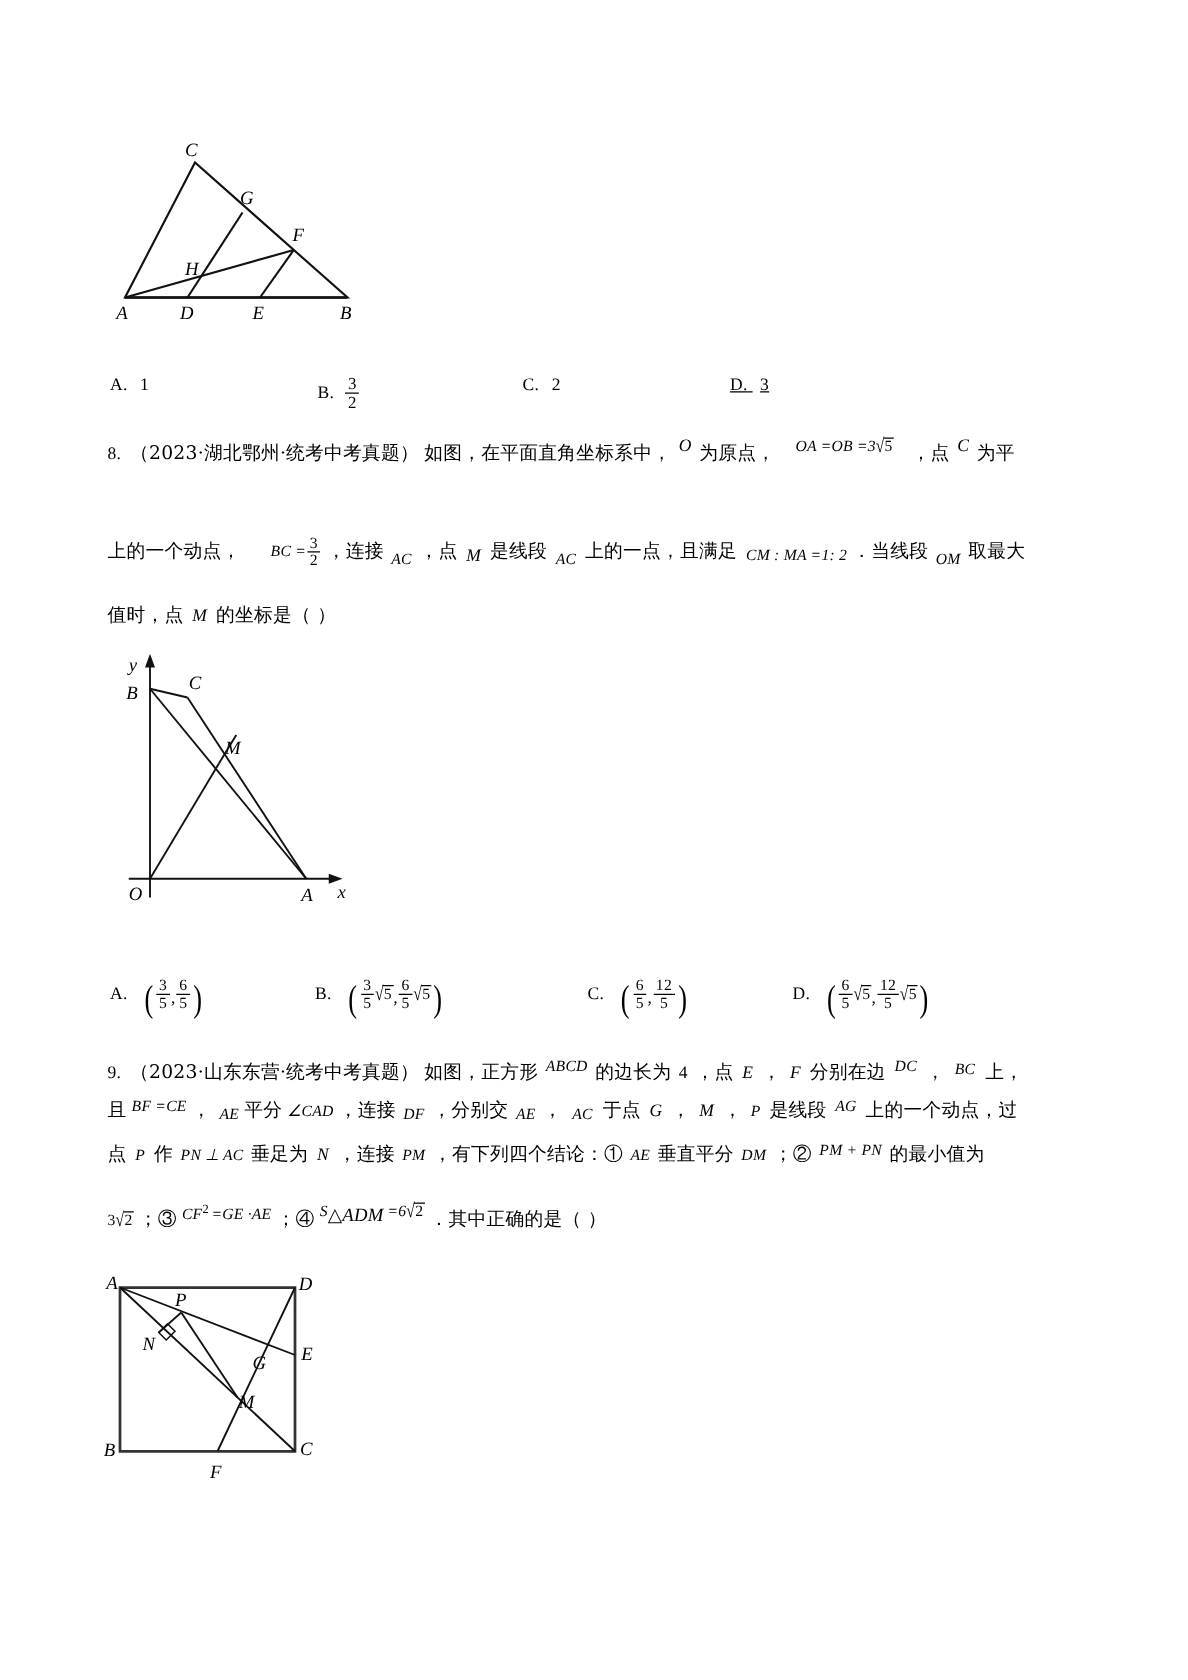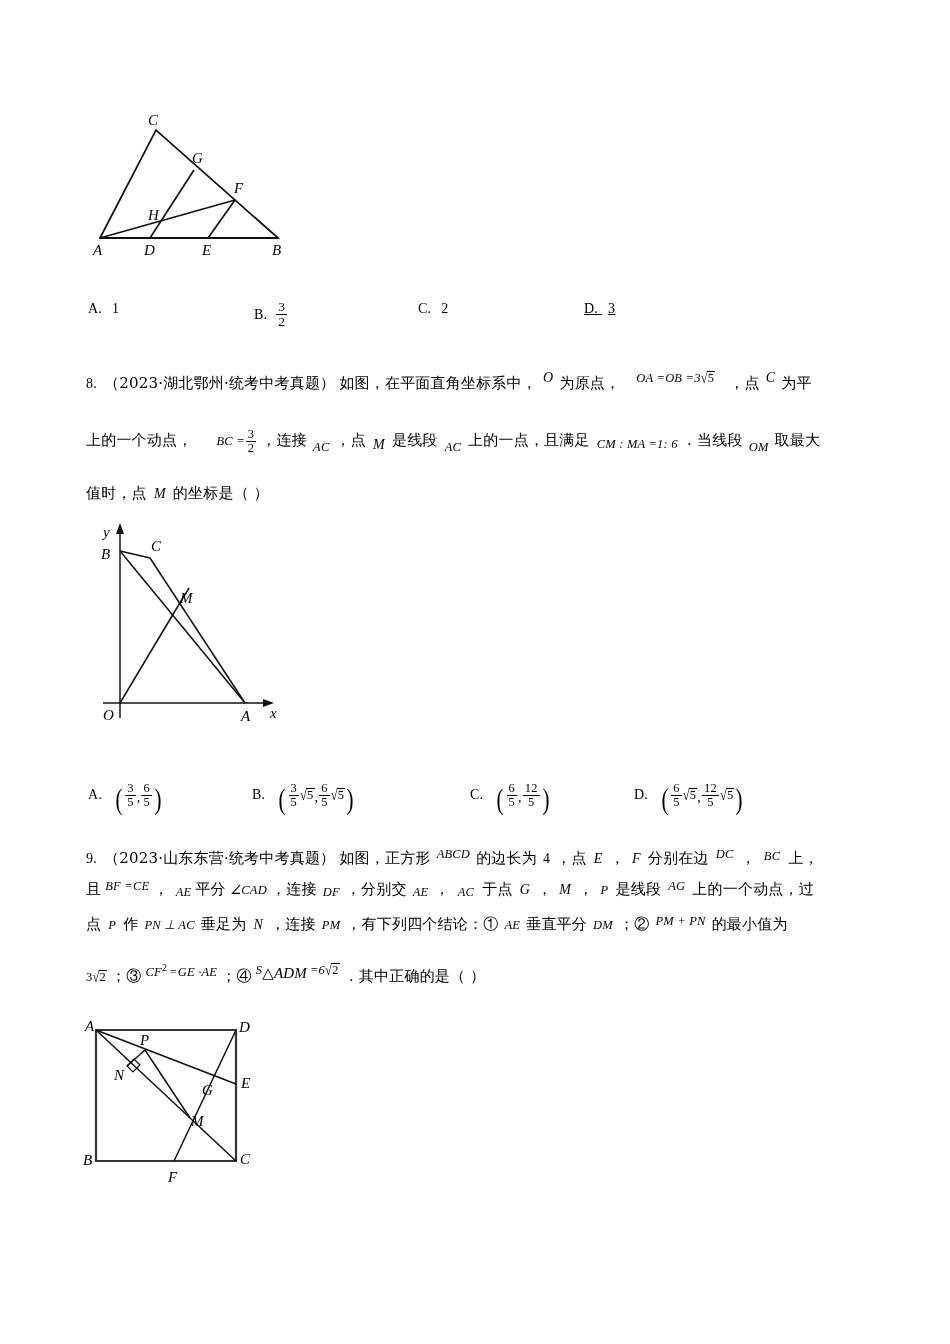--- a/index.html
+++ b/index.html
@@ -126,21 +126,21 @@
   </div>
   <div class="line" style="left:418px; top:300px;">
     <span class="mn">C.</span>
     <span class="mn" style="margin-left:6px">2</span>
   </div>
   <div class="line" style="left:584px; top:300px;text-decoration:underline;">
     <span class="mn">D.</span>
     <span class="mn" style="margin-left:6px">3</span>
   </div>
 
-  <div class="line" style="left:86px; top:355px;margin-top:20px;">
+  <div class="line" style="left:86px; top:355px;">
     <span class="mn">8.</span>
     <span class="cn" style="margin-left:3px">（2023·湖北鄂州·统考中考真题）</span>
     <span class="cn">如图，在平面直角坐标系中，</span>
     <span class="mi" style="position:relative; top:-6px; margin:0 2px;">O</span>
     <span class="cn">为原点，</span>
     <span class="mi sm" style="position:relative; top:-6px; margin-left:12px;">OA =OB =3</span><span class="rad sm" style="position:relative; top:-6px;"><span class="sign">√</span><span class="body">5</span></span>
     <span class="cn" style="margin-left:10px">，点</span>
     <span class="mi" style="position:relative; top:-6px; margin:0 2px;">C</span>
     <span class="cn">为平</span>
   </div>
@@ -148,21 +148,21 @@
   <div class="line" style="left:86px; top:428px;">
     <span class="cn">上的一个动点，</span>
     <span class="mi sm" style="margin-left:20px">BC =</span><span class="frac small"><span class="num">3</span><span class="den">2</span></span>
     <span class="cn">，连接</span>
     <span class="mi sm" style="position:relative; top:6px; margin:0 2px;">AC</span>
     <span class="cn">，点</span>
     <span class="mi" style="position:relative; top:4px; margin:0 3px;">M</span>
     <span class="cn">是线段</span>
     <span class="mi sm" style="position:relative; top:6px; margin:0 3px;">AC</span>
     <span class="cn">上的一点，且满足</span>
-    <span class="mi sm" style="position:relative; top:3px; margin-left:3px;">CM : MA =1: 6</span>
+    <span class="mi sm" style="position:relative; top:3px; margin-left:3px;">CM : MA =1: 2</span>
     <span class="cn">．当线段</span>
     <span class="mi sm" style="position:relative; top:6px; margin:4px 2px;">OM</span>
     <span class="cn">取最大</span>
   </div>
 
   <div class="line" style="left:86px; top:485px;">
     <span class="cn">值时，点</span>
     <span class="mi" style="margin:0 3px">M</span>
     <span class="cn">的坐标是（        ）</span>
   </div>

